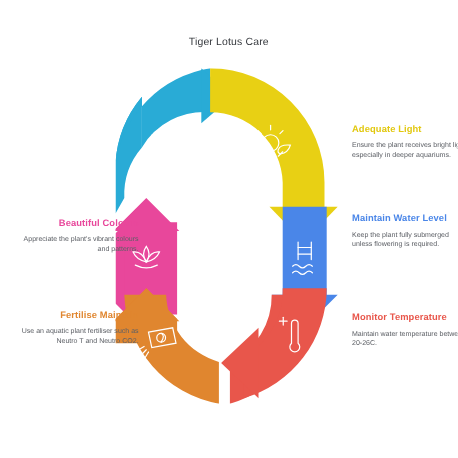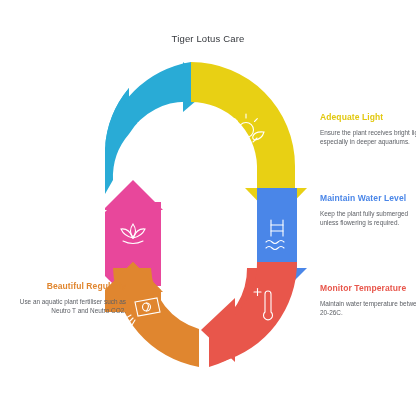--- a/index.html
+++ b/index.html
@@ -195,23 +195,27 @@
 
       <g stroke="#ffffff" stroke-width="1.1" fill="none" stroke-linecap="round">
         <path d="M 160,232 l 0,18 a 4.5,4.5 0 1 0 6,0 l 0,-18 a 3,3 0 0 0 -6,0 z"></path>
         <path d="M 149,230 l 7,0"></path>
         <path d="M 152.5,226.5 l 0,7"></path>
       </g>
     </g>
   </svg>
 
 
+  <div class="label left" id="label-colours">
+    <div class="label-title" style="color:#E8479B">Beautiful Colours</div>
+    <div class="label-body">Appreciate the plant's vibrant colours and patterns.</div>
+  </div>
 
   <div class="label left" id="label-fertilise">
-    <div class="label-title" style="color:#E0862F">Beautiful Regularly</div>
+    <div class="label-title" style="color:#E0862F">Fertilise Maintain</div>
     <div class="label-body">Use an aquatic plant fertiliser such as Neutro T and Neutro CO2.</div>
   </div>
 
   <div class="label right" id="label-light">
     <div class="label-title" style="color:#E2C80F">Adequate Light</div>
     <div class="label-body">Ensure the plant receives bright light especially in deeper aquariums.</div>
   </div>
 
   <div class="label right" id="label-water">
     <div class="label-title" style="color:#4A86E8">Maintain Water Level</div>

